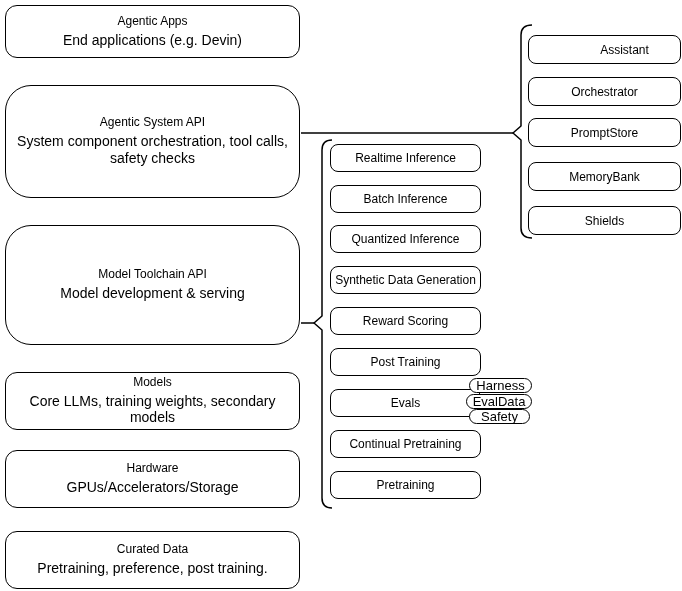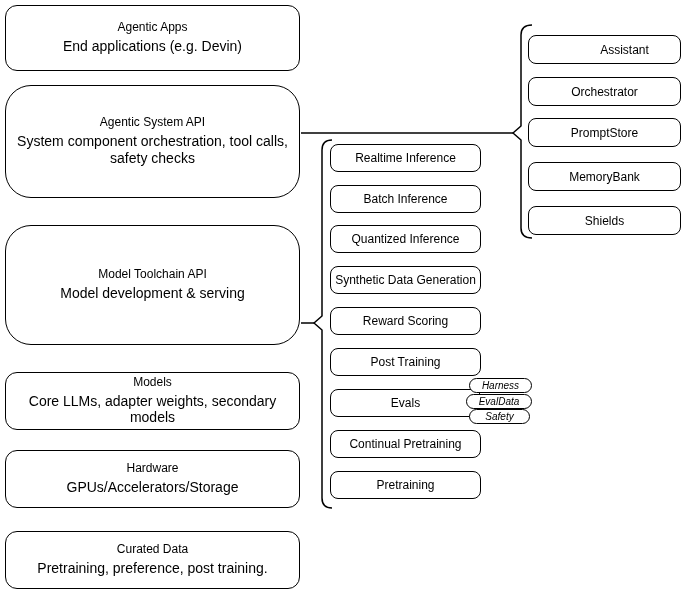--- a/index.html
+++ b/index.html
@@ -27,21 +27,21 @@
     border: 1.5px solid var(--stroke);
     display: flex;
     flex-direction: column;
     align-items: center;
     justify-content: center;
     gap: 3px;
     text-align: center;
   }
   .lbox .t { font-size: 12px; line-height: 1.15; }
   .lbox .s { font-size: 14px;  line-height: 1.2; }
-  #layer-0 { top: 5px;   height: 66px;  border-radius: 12px; }
+  #layer-0 { top: 5px;   height: 53px;  border-radius: 12px; }
   #layer-1 { top: 85px;  height: 113px; border-radius: 26px; }
   #layer-2 { top: 225px; height: 120px; border-radius: 26px; }
   #layer-3 { top: 372px; height: 58px;  border-radius: 12px; }
   #layer-4 { top: 450px; height: 58px;  border-radius: 12px; }
   #layer-5 { top: 531px; height: 58px;  border-radius: 12px; }
 
   
   .mbox {
     position: absolute;
     left: 330px;
@@ -69,24 +69,23 @@
   
   .pill {
     position: absolute;
     height: 15px;
     background: var(--fill);
     border: 1.3px solid var(--stroke);
     border-radius: 8px;
     display: flex;
     align-items: center;
     justify-content: center;
-    font-size: 10px;
+    font-size: 13px;
     white-space: nowrap;
     z-index: 3;
-    font-style: italic;
   }
   #tag-0 { left: 469px; top: 378px; width: 63px; }
   #tag-1 { left: 466px; top: 394px; width: 66px; }
   #tag-2 { left: 469px; top: 409px; width: 61px; }
 
   
   .rbox {
     position: absolute;
     left: 528px;
     width: 153px;
@@ -128,21 +127,21 @@
   <div class="lbox" id="layer-1">
     <div class="t">Agentic System API</div>
     <div class="s">System component orchestration, tool calls, safety checks</div>
   </div>
   <div class="lbox" id="layer-2">
     <div class="t">Model Toolchain API</div>
     <div class="s">Model development &amp; serving</div>
   </div>
   <div class="lbox" id="layer-3">
     <div class="t">Models</div>
-    <div class="s">Core LLMs, adapter weights, secondary models</div>
+    <div class="s">Core LLMs, training weights, secondary models</div>
   </div>
   <div class="lbox" id="layer-4">
     <div class="t">Hardware</div>
     <div class="s">GPUs/Accelerators/Storage</div>
   </div>
   <div class="lbox" id="layer-5">
     <div class="t">Curated Data</div>
     <div class="s">Pretraining, preference, post training.</div>
   </div>
 

